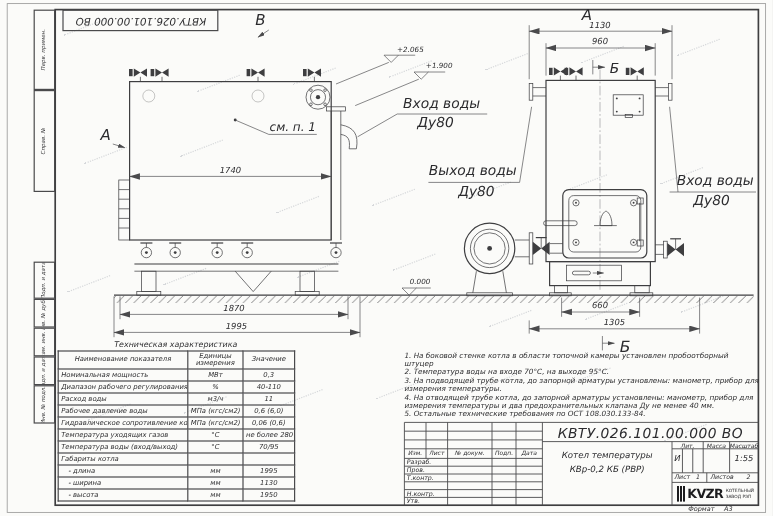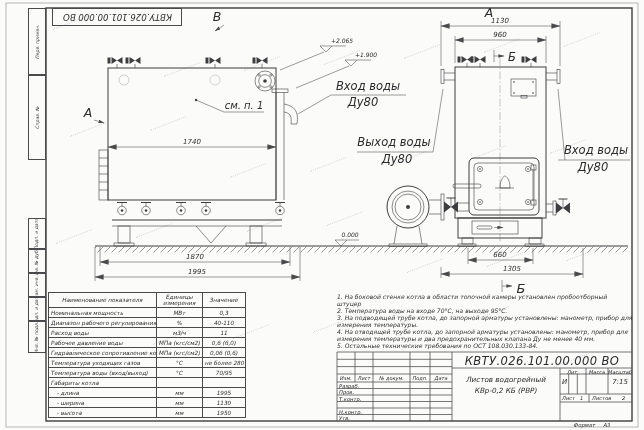--- a/index.html
+++ b/index.html
@@ -370,20 +370,21 @@
   <div class="lyr vcell" style="left:28px;top:273px;height:24px;">
       <span>Взам. инв. №</span>
     </div>
   <div class="lyr vcell" style="left:28px;top:297px;height:24px;">
       <span>Подп. и дата</span>
     </div>
   <div class="lyr vcell" style="left:28px;top:321px;height:32px;">
       <span>Инв. № подл.</span>
     </div>
 
+  <div class="lyr tt-title">Техническая характеристика</div>
   <table class="tt">
     <colgroup>
         <col style="width:108px">
         <col style="width:46px">
         <col style="width:43px">
       </colgroup>
     <tbody>
         <tr class="hdr">
       <td>Наименование показателя</td>
       <td>Единицы измерения</td>
@@ -459,32 +460,40 @@
   <span class="tb-t ctr" style="left:355px;top:374.6px;width:18px;font-size:5px;">Лист</span>
   <span class="tb-t ctr" style="left:373px;top:374.6px;width:37px;font-size:5px;">№ докум.</span>
   <span class="tb-t ctr" style="left:410px;top:374.6px;width:20px;font-size:5px;">Подп.</span>
   <span class="tb-t ctr" style="left:430px;top:374.6px;width:22px;font-size:5px;">Дата</span>
   <span class="tb-t" style="left:339px;top:382.6px;font-size:5.2px;">Разраб.</span>
   <span class="tb-t" style="left:339px;top:389.2px;font-size:5.2px;">Пров.</span>
   <span class="tb-t" style="left:339px;top:395.6px;font-size:5.2px;">Т.контр.</span>
   <span class="tb-t" style="left:339px;top:408.6px;font-size:5.2px;">Н.контр.</span>
   <span class="tb-t" style="left:339px;top:415px;font-size:5.2px;">Утв.</span>
   <span class="tb-t ctr" style="left:453px;top:353.5px;width:178px;font-size:11.5px;letter-spacing:.4px;">КВТУ.026.101.00.000 ВО</span>
-  <span class="tb-t ctr" style="left:452px;top:375px;width:108px;font-size:7.2px;">Листов водогрейный</span>
+  <span class="tb-t ctr" style="left:452px;top:375px;width:108px;font-size:7.2px;">Котел температуры</span>
   <span class="tb-t ctr" style="left:452px;top:385.5px;width:108px;font-size:7.2px;">КВр-0,2 КБ (РВР)</span>
   <span class="tb-t ctr" style="left:560px;top:368.6px;width:26px;font-size:5px;">Лит.</span>
   <span class="tb-t ctr" style="left:586px;top:368.6px;width:22px;font-size:5px;">Масса</span>
   <span class="tb-t ctr" style="left:608px;top:368.6px;width:24px;font-size:5px;">Масштаб</span>
   <span class="tb-t ctr" style="left:560px;top:378px;width:9px;font-size:7px;">И</span>
-  <span class="tb-t ctr" style="left:608px;top:378px;width:24px;font-size:7px;">7:15</span>
+  <span class="tb-t ctr" style="left:608px;top:378px;width:24px;font-size:7px;">1:55</span>
   <span class="tb-t" style="left:562px;top:394.8px;font-size:5.2px;">Лист</span>
   <span class="tb-t" style="left:580px;top:394.8px;font-size:5.2px;">1</span>
   <span class="tb-t" style="left:592px;top:394.8px;font-size:5.2px;">Листов</span>
   <span class="tb-t" style="left:622px;top:394.8px;font-size:5.2px;">2</span>
 
+  <div class="lyr logo">
+    <div class="logo-mark"></div>
+    <div class="logo-word">KVZR</div>
+    <div class="logo-sub">
+      <span>КОТЕЛЬНЫЙ</span>
+      <span>ЗАВОД РЭП</span>
+    </div>
+  </div>
 
   <div class="lyr fmt">
     <span>Формат</span><span>А3</span>
   </div>
 
 <div class="wm" style="left: 52px; top: 22px;"></div>
     <div class="wm" style="left: 163px; top: 69px;"></div>
     <div class="wm" style="left: 243px; top: 63px;"></div>
     <div class="wm" style="left: 323px; top: 57px;"></div>
     <div class="wm" style="left: 403px; top: 51px;"></div>

